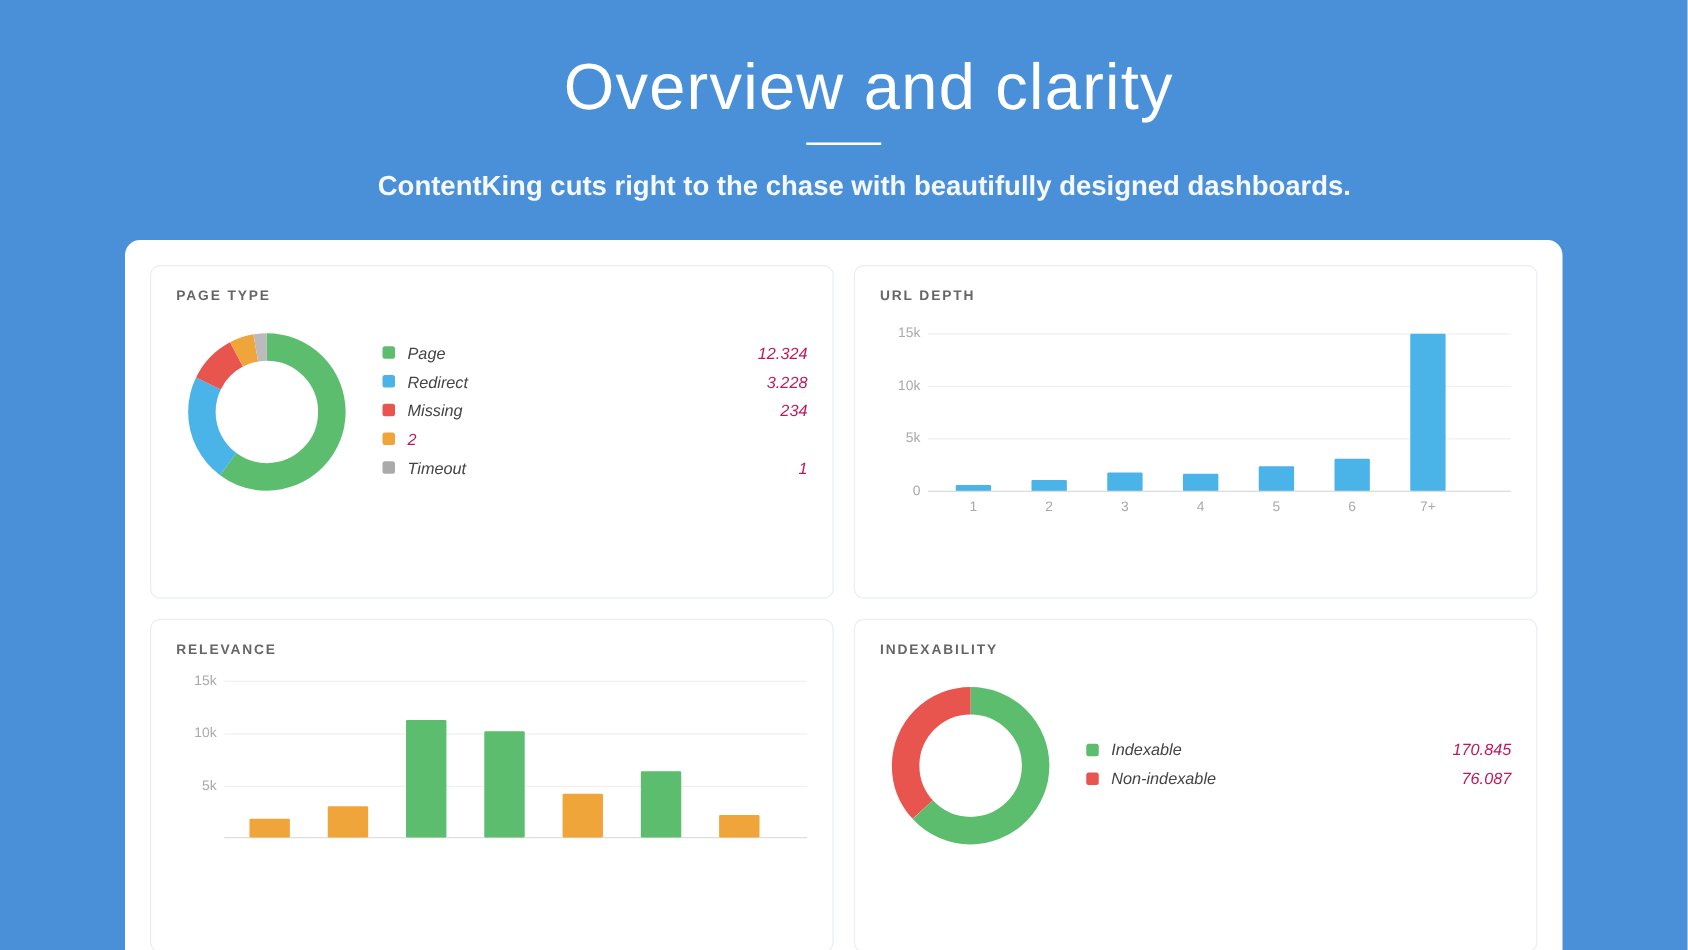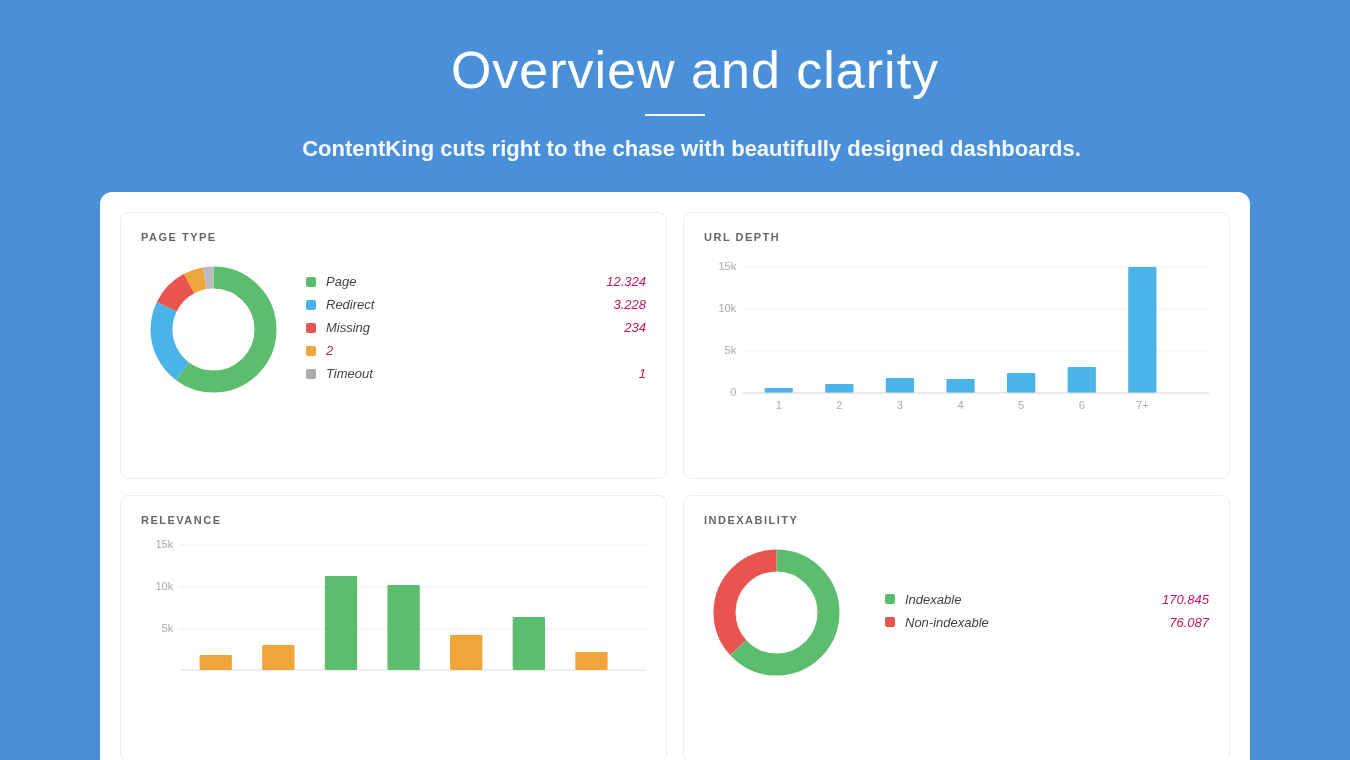--- a/index.html
+++ b/index.html
@@ -93,21 +93,21 @@
     }
     .legend-value {
       color: #be185d;
       font-size: 13px;
     }
 
     
     .indexability-content {
       display: flex;
       align-items: center;
-      gap: 36px;
+      gap: 20px;
     }
 
     svg text {
       font-family: -apple-system, BlinkMacSystemFont, 'Segoe UI', Helvetica, Arial, sans-serif;
     }
   </style>
 </head>
 <body>
 
 <div class="hero">

